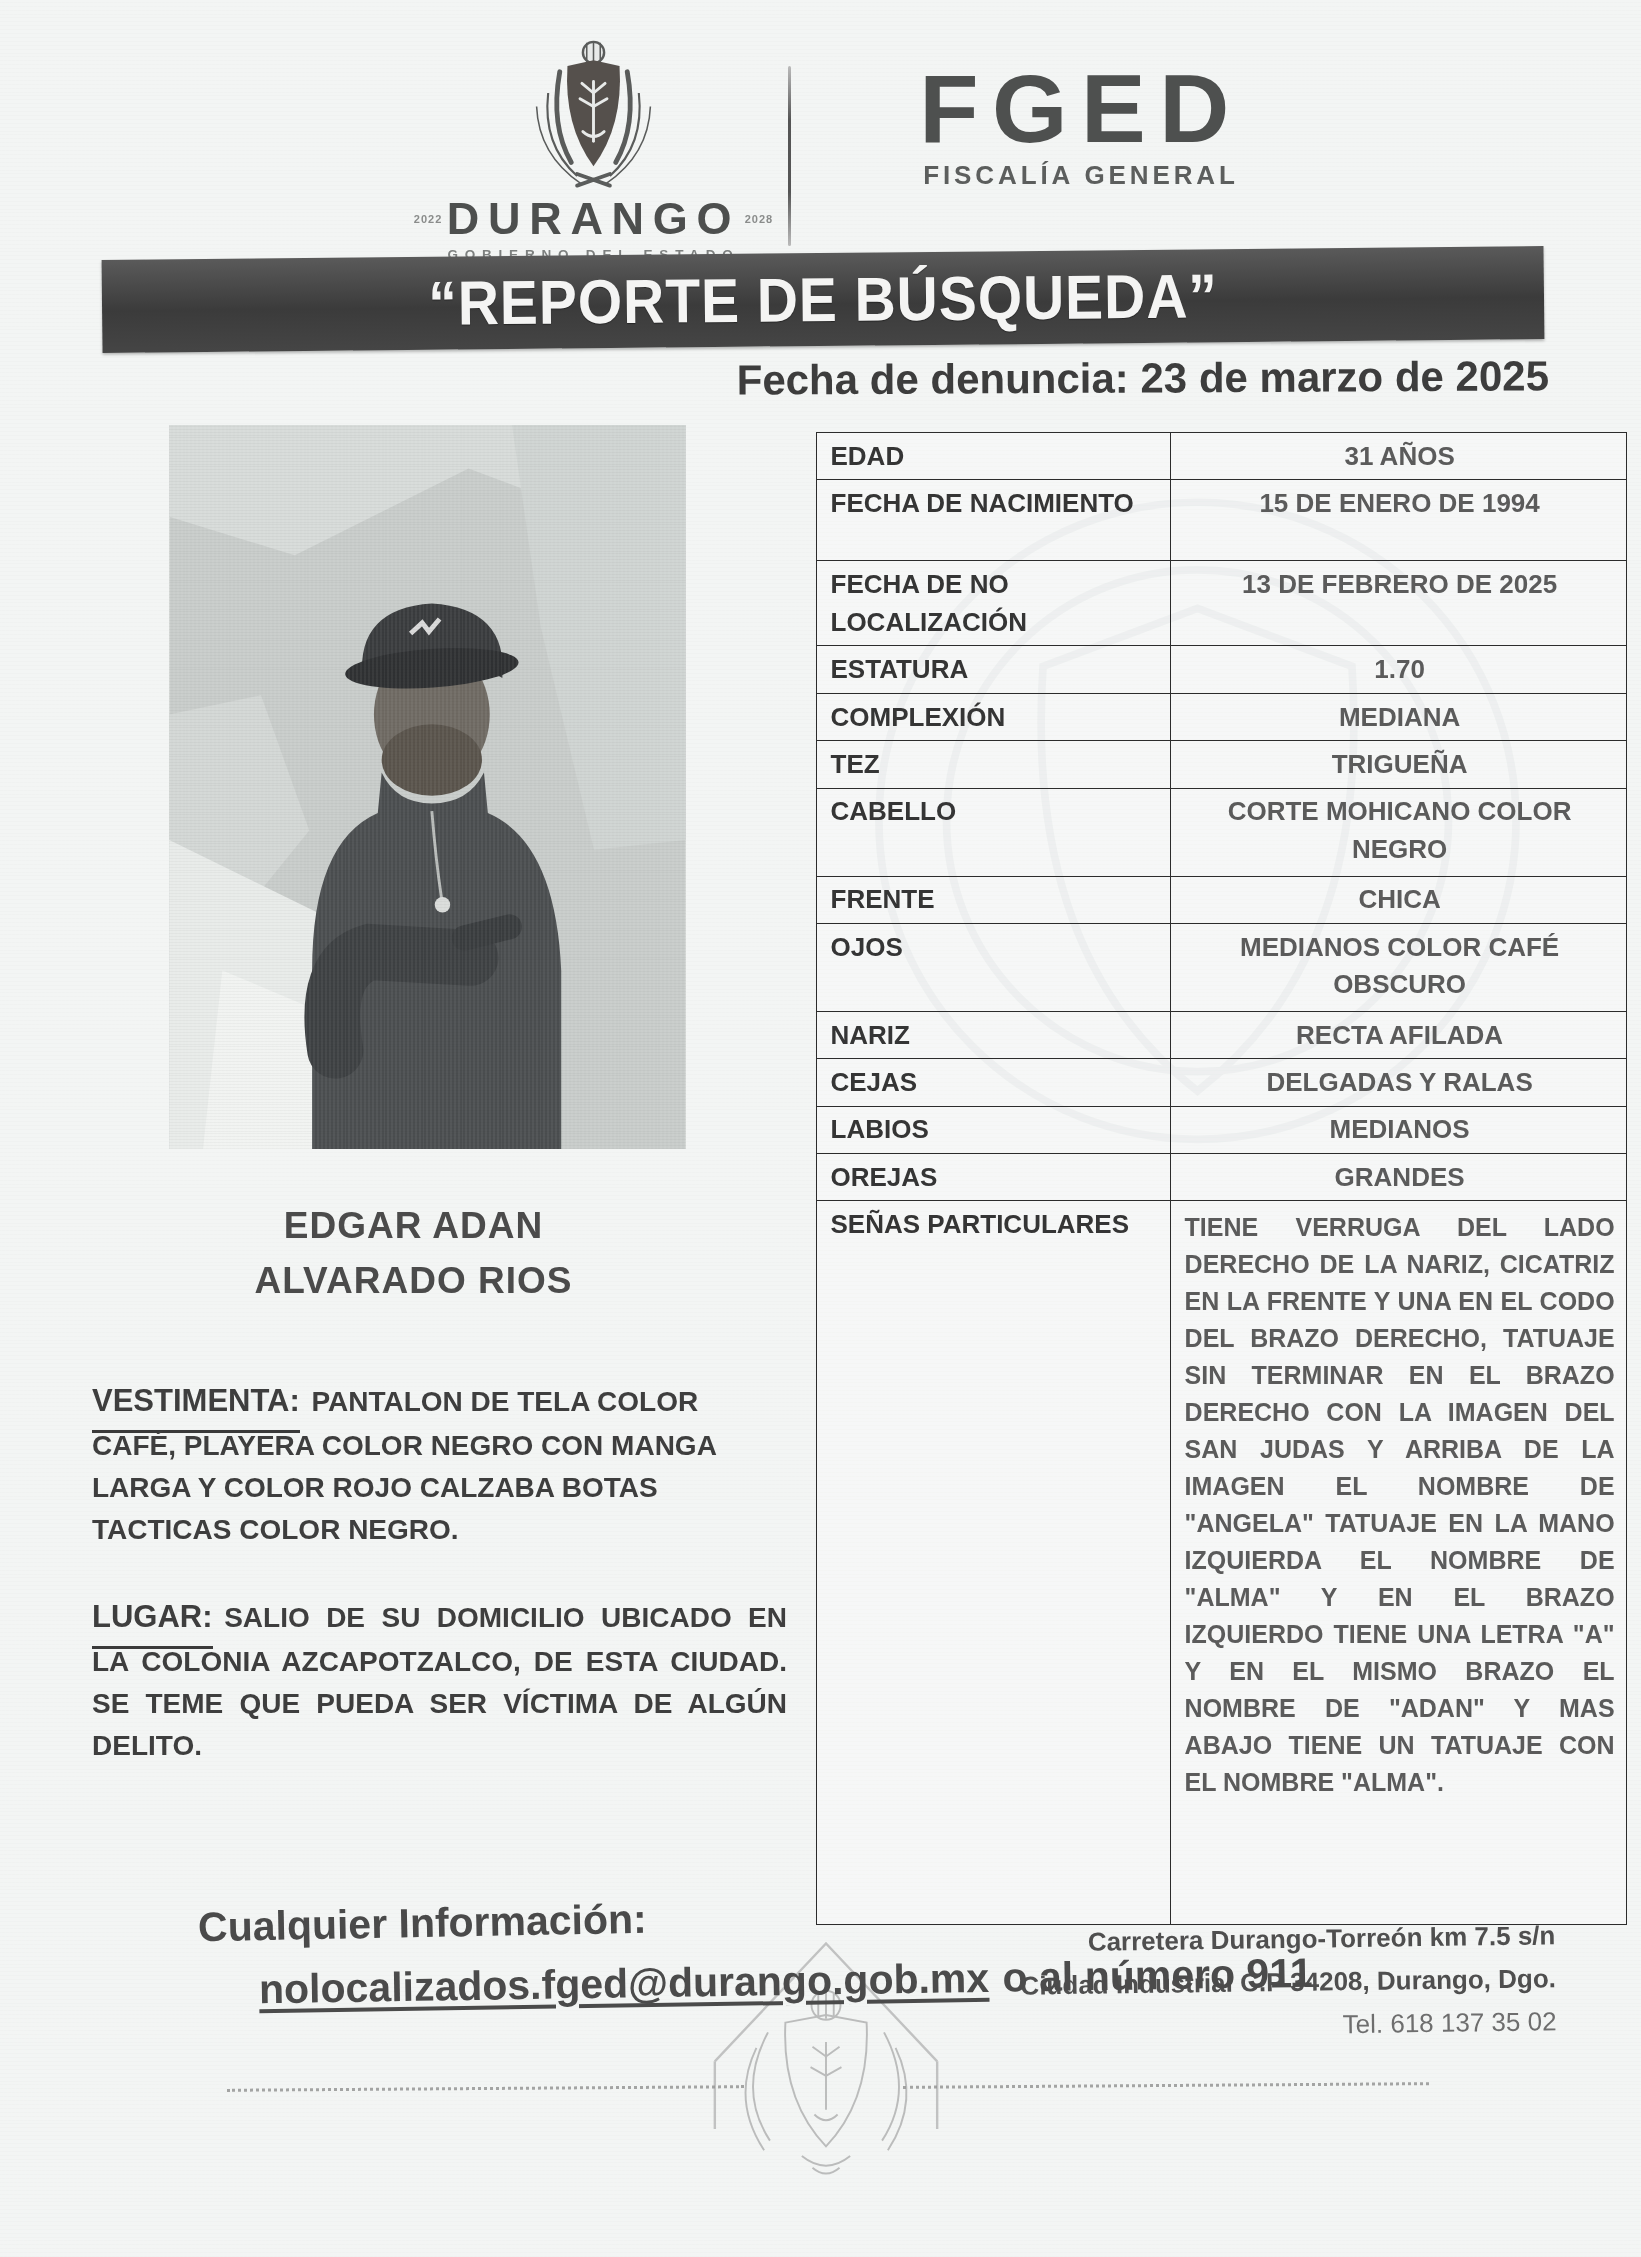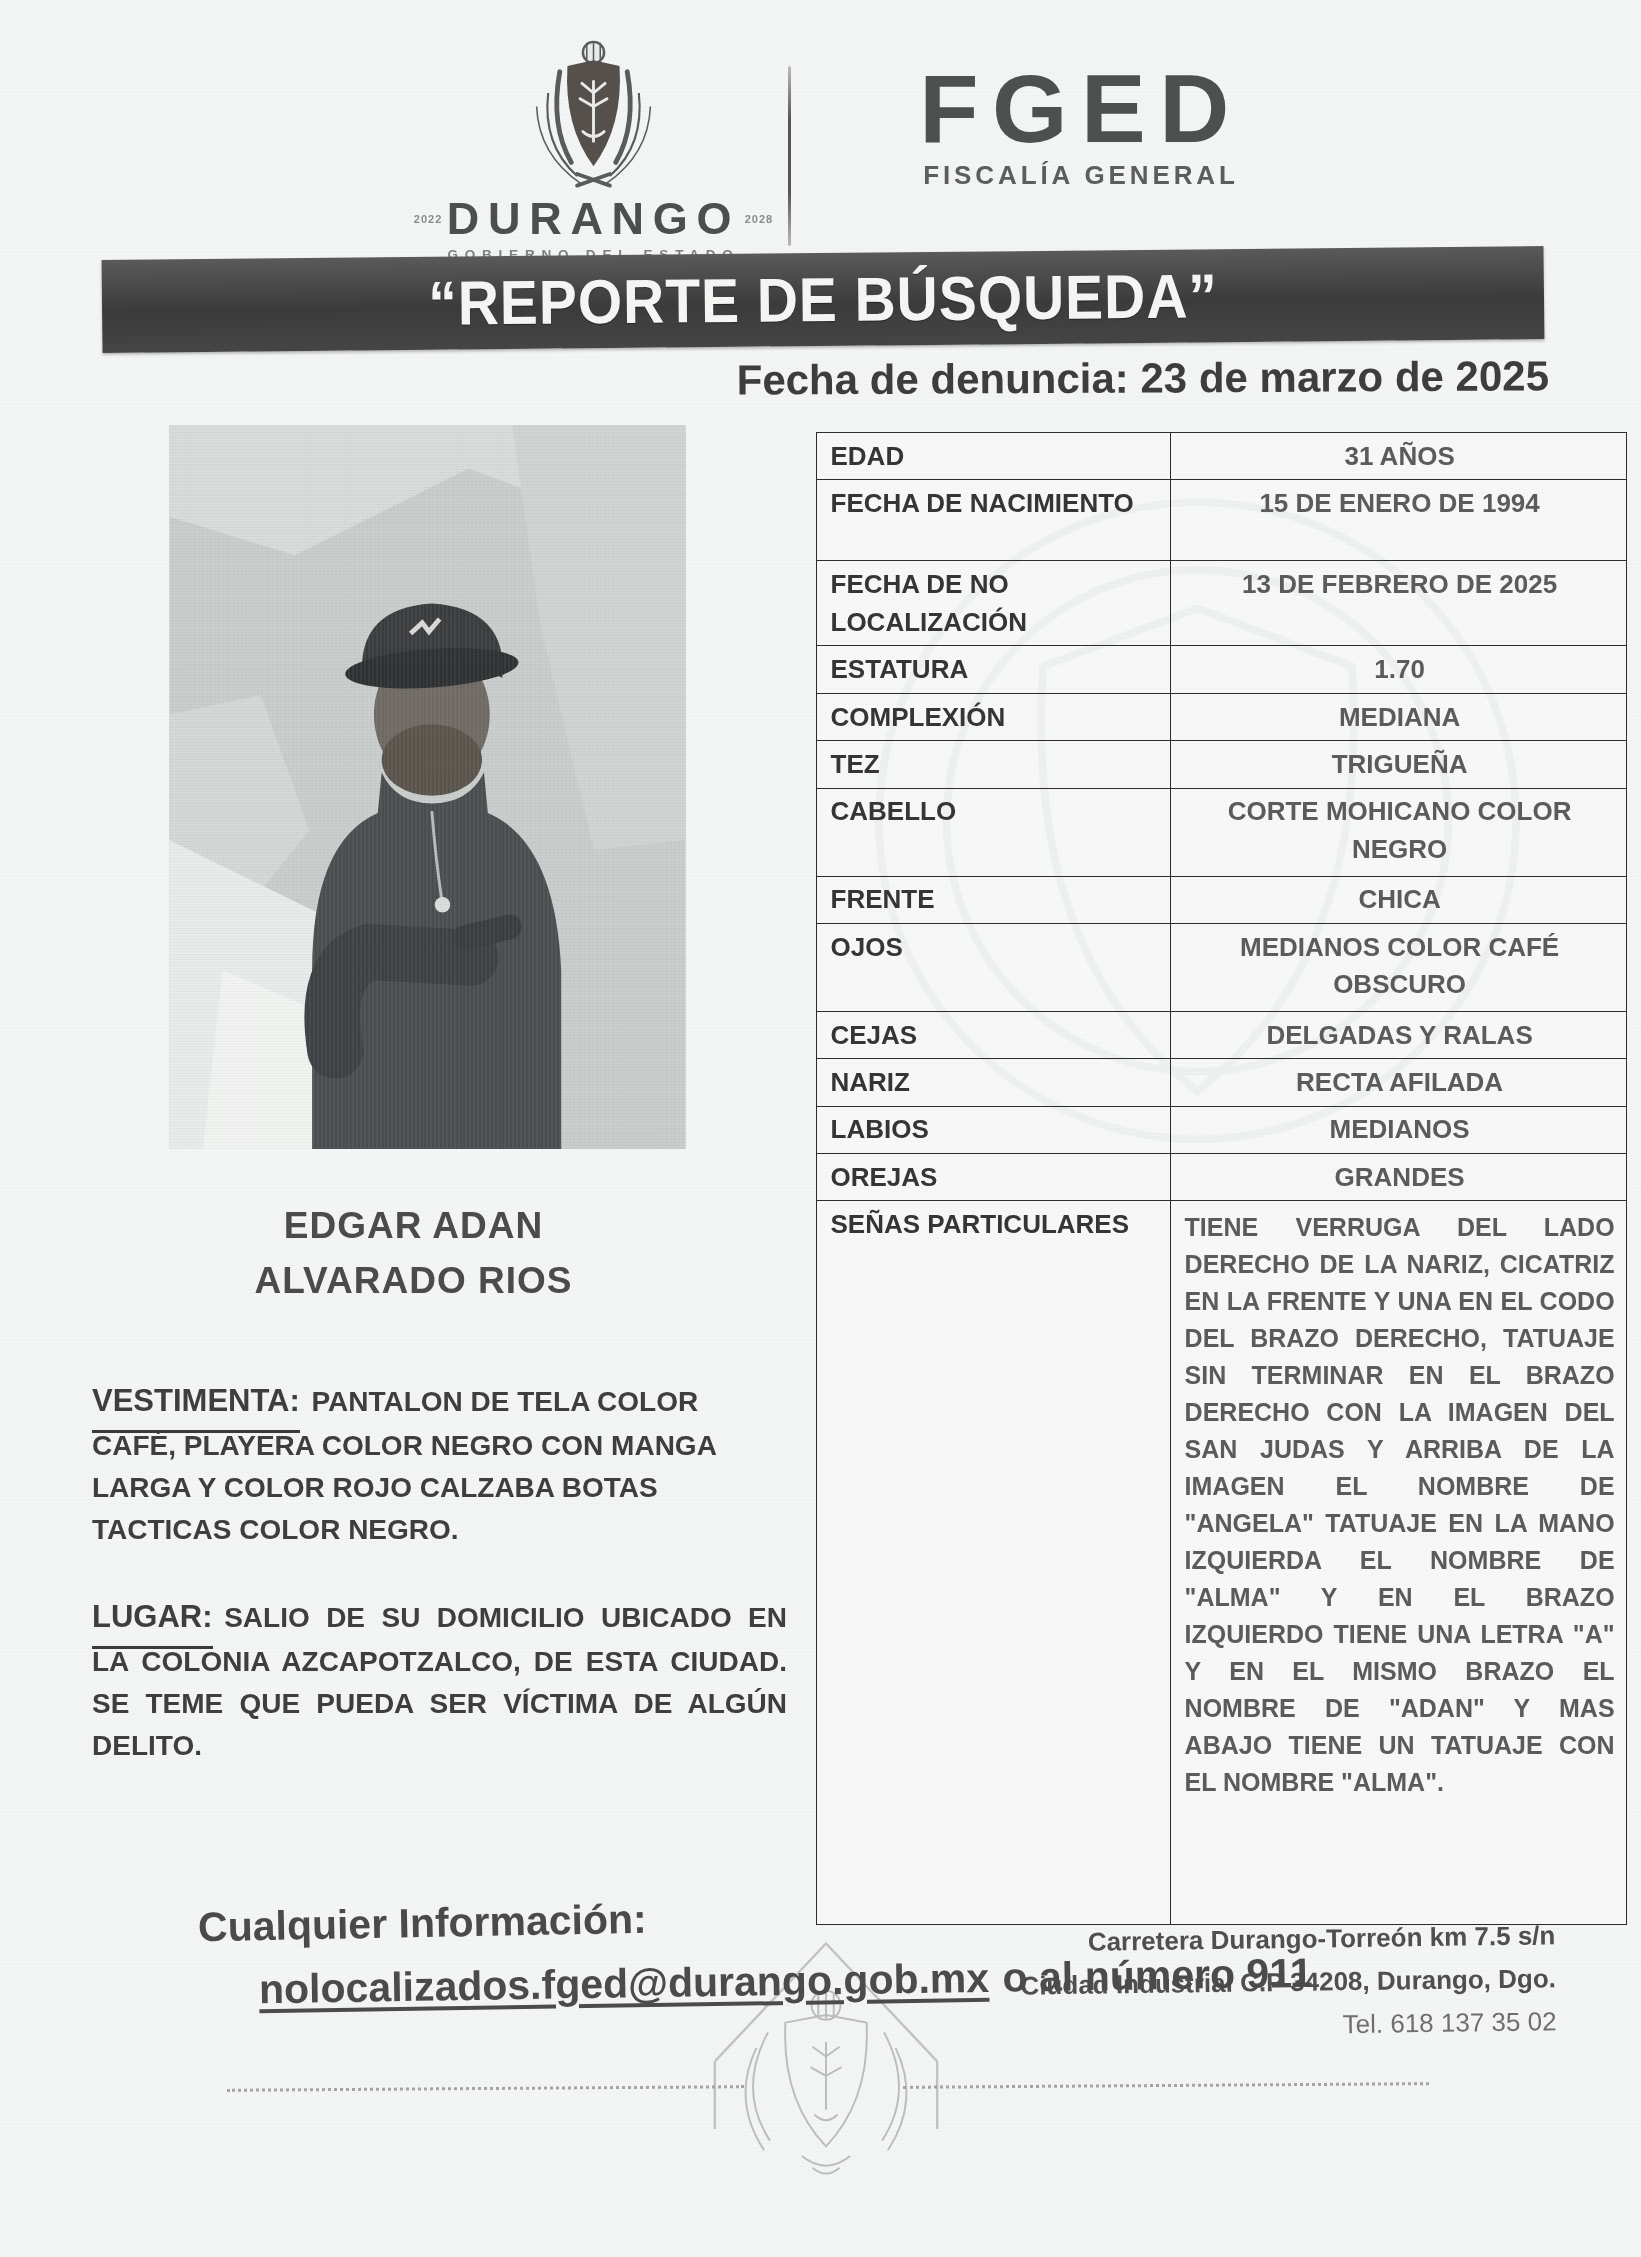--- a/index.html
+++ b/index.html
@@ -200,26 +200,26 @@
     </tr>
     <tr class="tr-s">
       <td class="lbl">FRENTE</td>
       <td class="val">CHICA</td>
     </tr>
     <tr class="tr-v">
       <td class="lbl">OJOS</td>
       <td class="val">MEDIANOS COLOR CAFÉ OBSCURO</td>
     </tr>
     <tr class="tr-s">
+      <td class="lbl">NARIZ</td>
+      <td class="val">RECTA AFILADA</td>
+    </tr>
+    <tr class="tr-s">
       <td class="lbl">CEJAS</td>
       <td class="val">DELGADAS Y RALAS</td>
-    </tr>
-    <tr class="tr-s">
-      <td class="lbl">NARIZ</td>
-      <td class="val">RECTA AFILADA</td>
     </tr>
     <tr class="tr-s">
       <td class="lbl">LABIOS</td>
       <td class="val">MEDIANOS</td>
     </tr>
     <tr class="tr-s">
       <td class="lbl">OREJAS</td>
       <td class="val">GRANDES</td>
     </tr>
     <tr class="tr-x">

